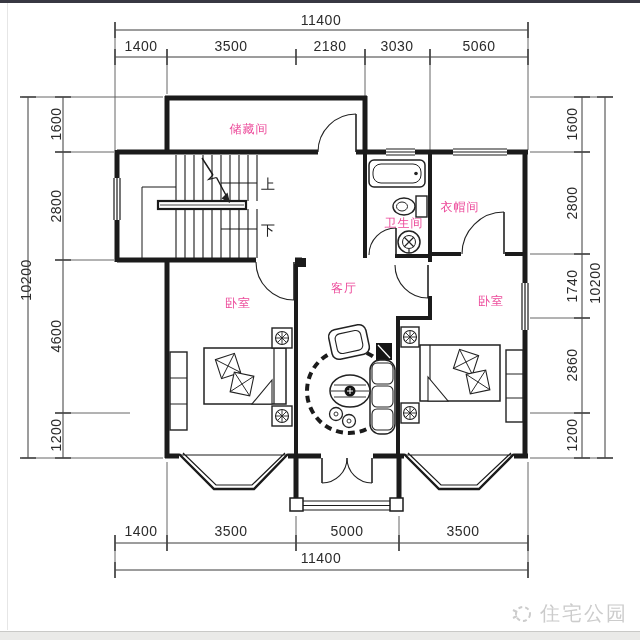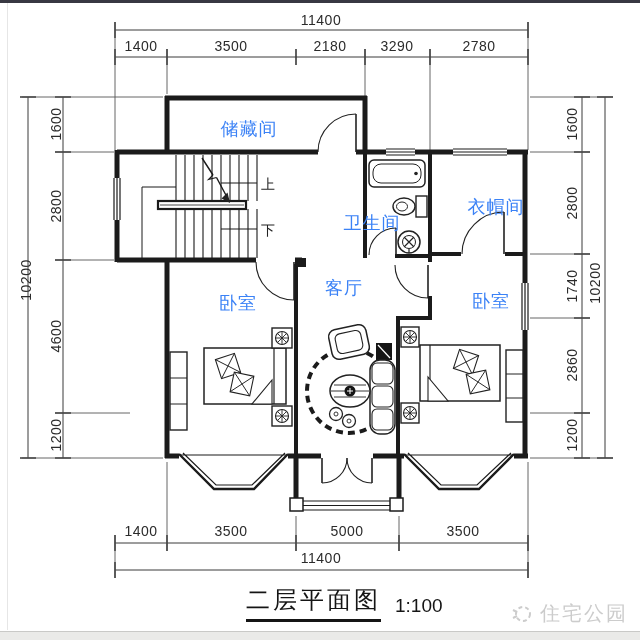--- a/index.html
+++ b/index.html
@@ -5,21 +5,21 @@
   html,body{margin:0;padding:0;background:#fff;}
   .canvas{position:relative;width:640px;height:640px;background:#fff;overflow:hidden;
           font-family:"Liberation Sans",sans-serif;}
   .top-bar{position:absolute;left:0;top:0;width:640px;height:3px;background:#383842;}
   .left-hairline{position:absolute;left:7px;top:3px;width:1px;height:627px;background:#e6e6e6;}
   .footer-bar{position:absolute;left:0;top:631px;width:640px;height:9px;background:#eaeae8;border-top:1px solid #c9c9c7;}
   svg.plan{position:absolute;left:0;top:0;}
   .lbl{position:absolute;transform:translate(-50%,-50%);white-space:nowrap;color:#2b2b2b;}
   .dim{font-size:14px;letter-spacing:0.5px;}
   .vert{transform:translate(-50%,-50%) rotate(-90deg);}
-  .room{font-size:18px;letter-spacing:1px;color:#3b82f6;}
+  .room{font-size:12px;letter-spacing:1px;color:#ec4899;}
   .updown{font-size:14px;color:#222;}
   .title-row{position:absolute;left:246px;top:584px;display:flex;align-items:flex-end;color:#151515;}
   .title-main{font-size:24px;letter-spacing:3px;border-bottom:3px solid #151515;padding-bottom:3px;}
   .title-scale{font-size:19px;margin-left:14px;padding-bottom:5px;}
   .watermark{position:absolute;right:12px;top:600px;display:flex;align-items:center;gap:6px;color:#cccccc;}
   .watermark span{font-size:20px;letter-spacing:2px;}
 </style>
 </head>
 <body>
 
@@ -249,22 +249,22 @@
     <g stroke="#222" fill="#fff">
       <rect x="506" y="350" width="17" height="72" stroke-width="1.4"></rect>
       <path stroke-width="1" d="M506,374 H523 M506,398 H523"></path>
     </g>
   </svg>
 
   <div class="lbl dim" style="left:321px;top:20px">11400</div>
   <div class="lbl dim" style="left:141px;top:46px">1400</div>
   <div class="lbl dim" style="left:231px;top:46px">3500</div>
   <div class="lbl dim" style="left:330px;top:46px">2180</div>
-  <div class="lbl dim" style="left:397px;top:46px">3290</div>
-  <div class="lbl dim" style="left:479px;top:46px">2780</div>
+  <div class="lbl dim" style="left:397px;top:46px">3030</div>
+  <div class="lbl dim" style="left:479px;top:46px">5060</div>
 
   <div class="lbl dim" style="left:141px;top:531px">1400</div>
   <div class="lbl dim" style="left:231px;top:531px">3500</div>
   <div class="lbl dim" style="left:347px;top:531px">5000</div>
   <div class="lbl dim" style="left:463px;top:531px">3500</div>
   <div class="lbl dim" style="left:321px;top:558px">11400</div>
 
   <div class="lbl dim vert" style="left:56px;top:124px">1600</div>
   <div class="lbl dim vert" style="left:56px;top:206px">2800</div>
   <div class="lbl dim vert" style="left:56px;top:336px">4600</div>
@@ -272,32 +272,28 @@
   <div class="lbl dim vert" style="left:26px;top:280px">10200</div>
 
   <div class="lbl dim vert" style="left:572px;top:124px">1600</div>
   <div class="lbl dim vert" style="left:572px;top:203px">2800</div>
   <div class="lbl dim vert" style="left:572px;top:286px">1740</div>
   <div class="lbl dim vert" style="left:572px;top:365px">2860</div>
   <div class="lbl dim vert" style="left:572px;top:435px">1200</div>
   <div class="lbl dim vert" style="left:595px;top:283px">10200</div>
 
   <div class="lbl room" style="left:249px;top:129px">储藏间</div>
-  <div class="lbl room" style="left:372px;top:223px">卫生间</div>
-  <div class="lbl room" style="left:496px;top:207px">衣帽间</div>
+  <div class="lbl room" style="left:404px;top:223px">卫生间</div>
+  <div class="lbl room" style="left:460px;top:207px">衣帽间</div>
   <div class="lbl room" style="left:238px;top:303px">卧室</div>
   <div class="lbl room" style="left:344px;top:288px">客厅</div>
   <div class="lbl room" style="left:491px;top:301px">卧室</div>
   <div class="lbl updown" style="left:268px;top:185px">上</div>
   <div class="lbl updown" style="left:268px;top:231px">下</div>
 
-  <div class="title-row">
-    <span class="title-main">二层平面图</span>
-    <span class="title-scale">1:100</span>
-  </div>
 
   <div class="watermark">
     <svg width="24" height="24" viewBox="0 0 24 24">
       <circle cx="13" cy="12" r="7" fill="none" stroke="#cccccc" stroke-width="2" stroke-dasharray="4 3"></circle>
       <path d="M3,8 L7,10 M3,16 L7,14" stroke="#cccccc" stroke-width="2" fill="none"></path>
     </svg>
     <span>住宅公园</span>
   </div>
 
   <div class="footer-bar"></div>

